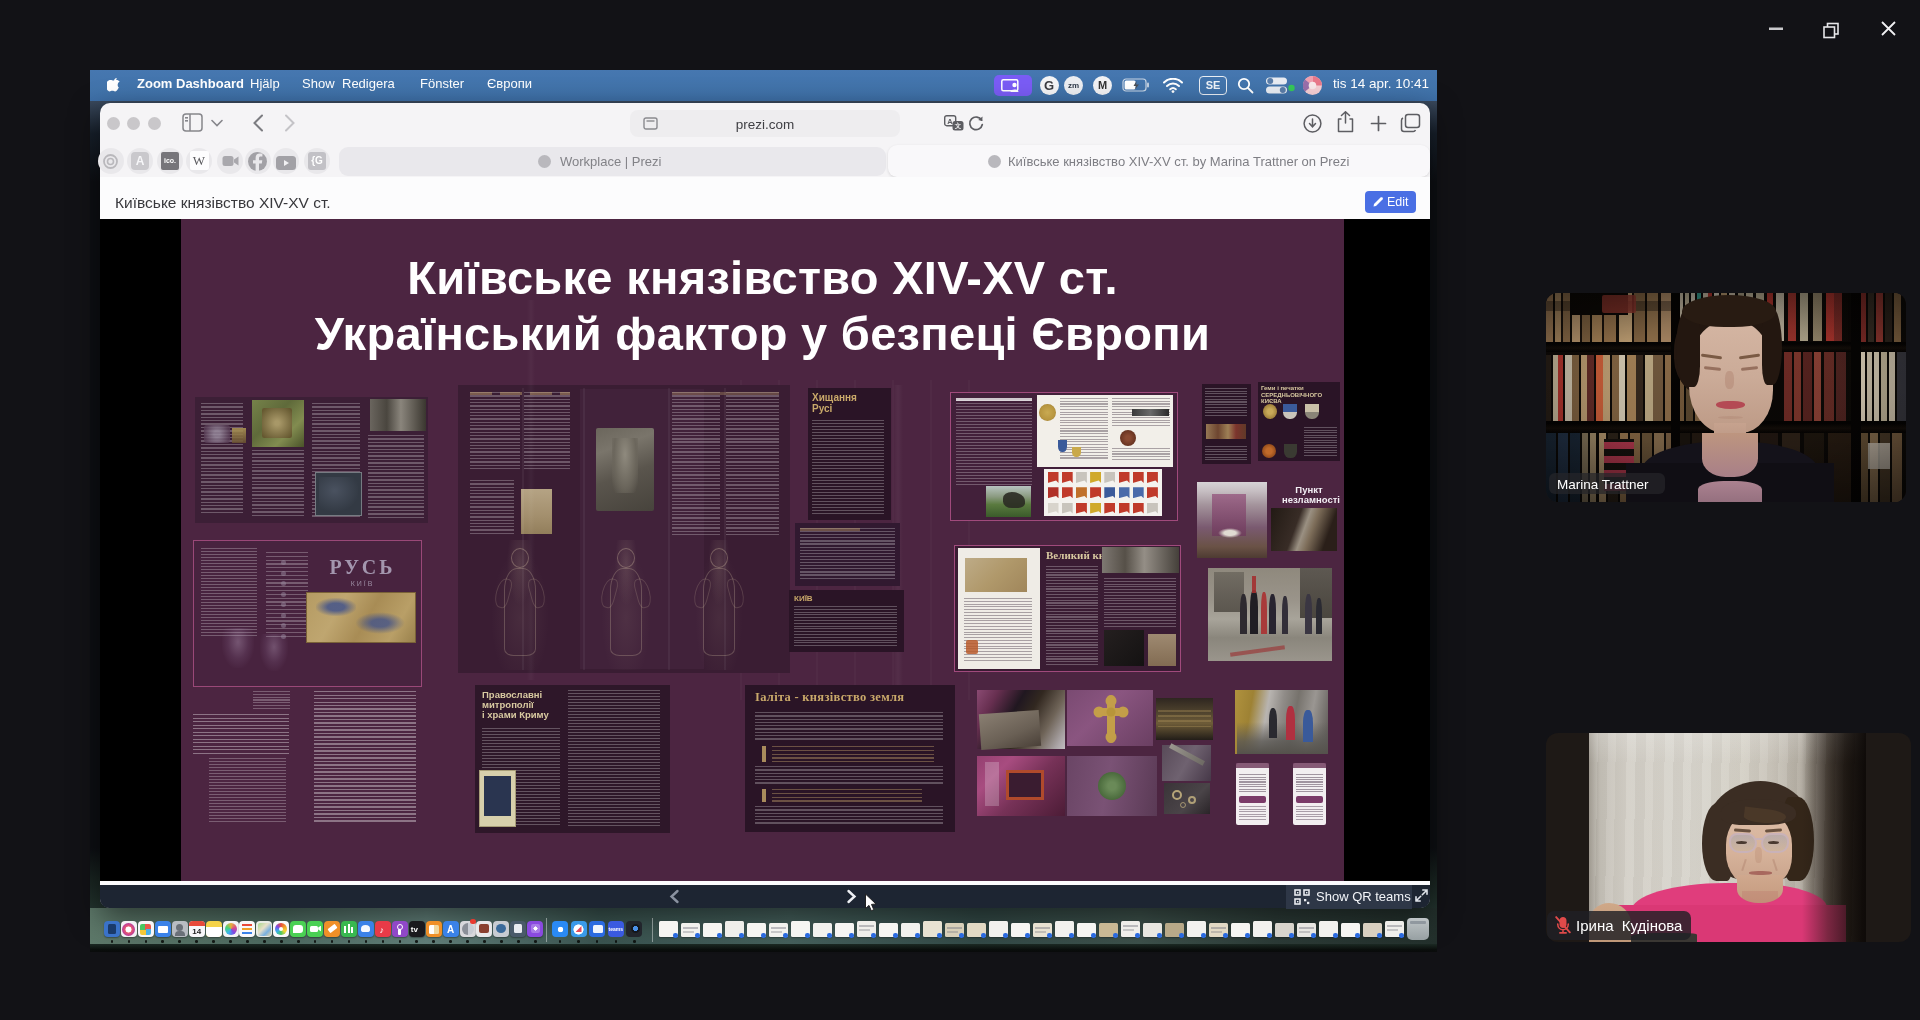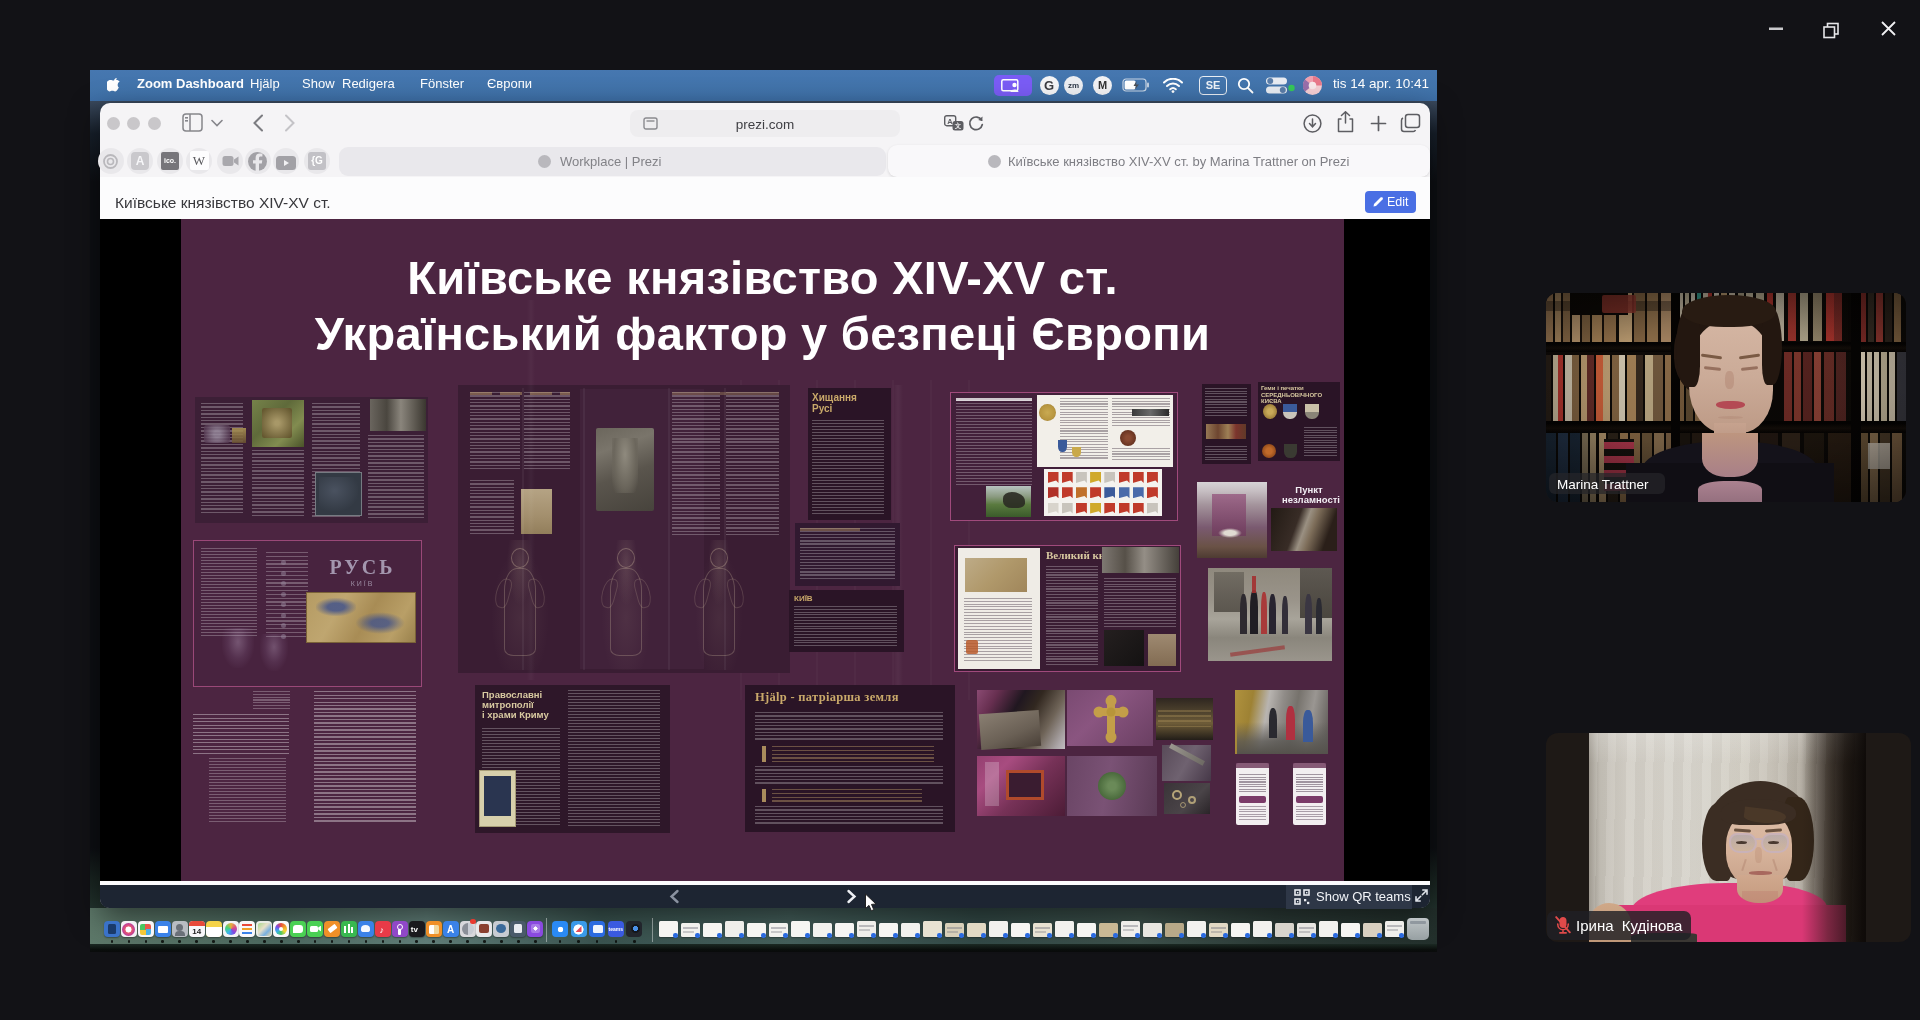--- a/index.html
+++ b/index.html
@@ -236,21 +236,21 @@
 <div style="position:absolute;left:789px;top:590px;width:115px;height:62px;background:#2a1426;"></div>
 <div style="position:absolute;left:794px;top:594px;width:100px;height:10px;color:#c9a96a;font-size:8px;font-weight:bold;">КИЇВ</div>
 <div style="position:absolute;left:794px;top:606px;width:103px;height:40px;background-image:repeating-linear-gradient(180deg,rgba(255,255,255,.26) 0,rgba(255,255,255,.26) 1.1px,transparent 1.1px,transparent 2.8px);"></div>
 <div style="position:absolute;left:475px;top:685px;width:195px;height:148px;background:#2e1729;"></div>
 <div style="position:absolute;left:482px;top:690px;width:110px;height:32px;color:#d8c9a0;font-size:9.5px;font-weight:bold;line-height:10px;">Православні<br>митрополії<br>і храми Криму</div>
 <div style="position:absolute;left:482px;top:728px;width:78px;height:98px;background-image:repeating-linear-gradient(180deg,rgba(255,255,255,.26) 0,rgba(255,255,255,.26) 1.2px,transparent 1.2px,transparent 3.0px);"></div>
 <div style="position:absolute;left:568px;top:690px;width:92px;height:136px;background-image:repeating-linear-gradient(180deg,rgba(255,255,255,.26) 0,rgba(255,255,255,.26) 1.2px,transparent 1.2px,transparent 3.0px);"></div>
 <div style="position:absolute;left:479px;top:770px;width:37px;height:57px;background:#d8d0ac;border:1px solid #a89e78;"></div>
 <div style="position:absolute;left:484px;top:776px;width:27px;height:40px;background:#2a3550;"></div>
 <div style="position:absolute;left:745px;top:685px;width:210px;height:147px;background:#2a1426;"></div>
-<div style="position:absolute;left:755px;top:690px;width:190px;height:16px;color:#c9a96a;font-size:12.5px;font-weight:bold;font-family:'Liberation Serif',serif;letter-spacing:.3px;">Hjälp - патріарша земля</div>
+<div style="position:absolute;left:755px;top:690px;width:190px;height:16px;color:#c9a96a;font-size:12.5px;font-weight:bold;font-family:'Liberation Serif',serif;letter-spacing:.3px;">Іаліта - князівство земля</div>
 <div style="position:absolute;left:755px;top:712px;width:188px;height:30px;background-image:repeating-linear-gradient(180deg,rgba(255,255,255,.26) 0,rgba(255,255,255,.26) 1.3px,transparent 1.3px,transparent 3.3px);"></div>
 <div style="position:absolute;left:762px;top:746px;width:4px;height:16px;background:#c9a96a;opacity:.8;"></div>
 <div style="position:absolute;left:772px;top:746px;width:162px;height:16px;background-image:repeating-linear-gradient(180deg,rgba(205,172,112,.40) 0,rgba(205,172,112,.40) 1.2px,transparent 1.2px,transparent 3.8px);"></div>
 <div style="position:absolute;left:755px;top:766px;width:188px;height:20px;background-image:repeating-linear-gradient(180deg,rgba(255,255,255,.26) 0,rgba(255,255,255,.26) 1.3px,transparent 1.3px,transparent 3.3px);"></div>
 <div style="position:absolute;left:762px;top:789px;width:4px;height:13px;background:#c9a96a;opacity:.8;"></div>
 <div style="position:absolute;left:772px;top:789px;width:150px;height:13px;background-image:repeating-linear-gradient(180deg,rgba(205,172,112,.40) 0,rgba(205,172,112,.40) 1.2px,transparent 1.2px,transparent 3.8px);"></div>
 <div style="position:absolute;left:755px;top:806px;width:188px;height:20px;background-image:repeating-linear-gradient(180deg,rgba(255,255,255,.26) 0,rgba(255,255,255,.26) 1.3px,transparent 1.3px,transparent 3.3px);"></div>
 <div style="position:absolute;left:253px;top:691px;width:37px;height:20px;background-image:repeating-linear-gradient(180deg,rgba(255,255,255,.26) 0,rgba(255,255,255,.26) 1.1px,transparent 1.1px,transparent 2.8px);"></div>
 <div style="position:absolute;left:193px;top:714px;width:96px;height:42px;background-image:repeating-linear-gradient(180deg,rgba(255,255,255,.36) 0,rgba(255,255,255,.36) 1.3px,transparent 1.3px,transparent 3.5px);"></div>
 <div style="position:absolute;left:209px;top:758px;width:77px;height:65px;background-image:repeating-linear-gradient(180deg,rgba(255,255,255,.26) 0,rgba(255,255,255,.26) 1.2px,transparent 1.2px,transparent 3.0px);"></div>

